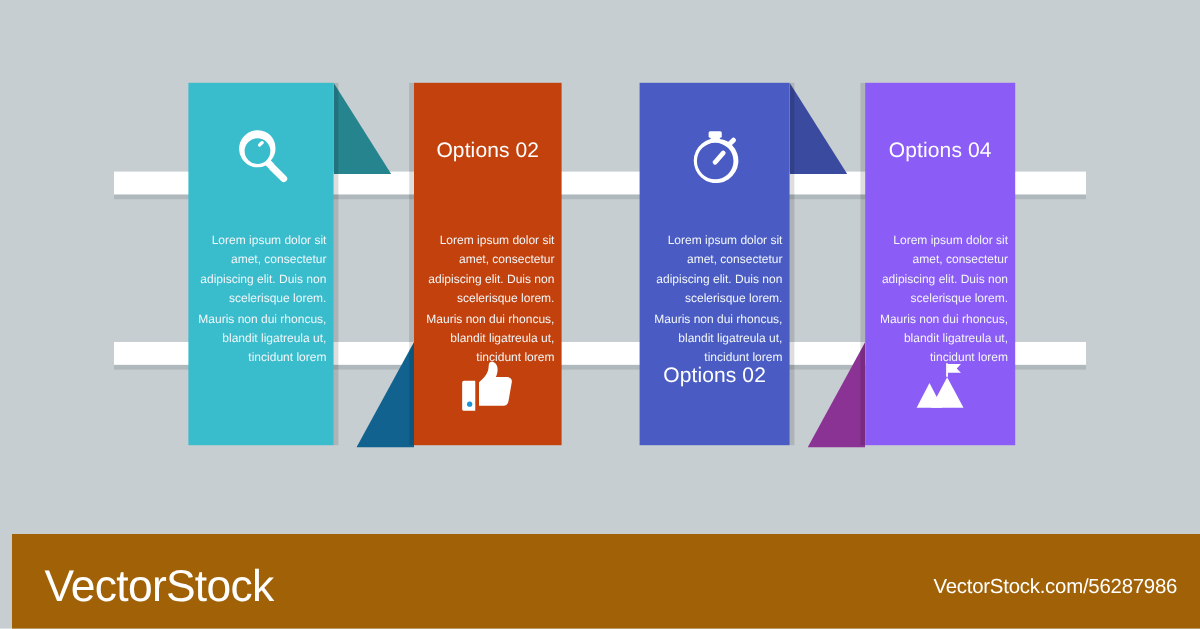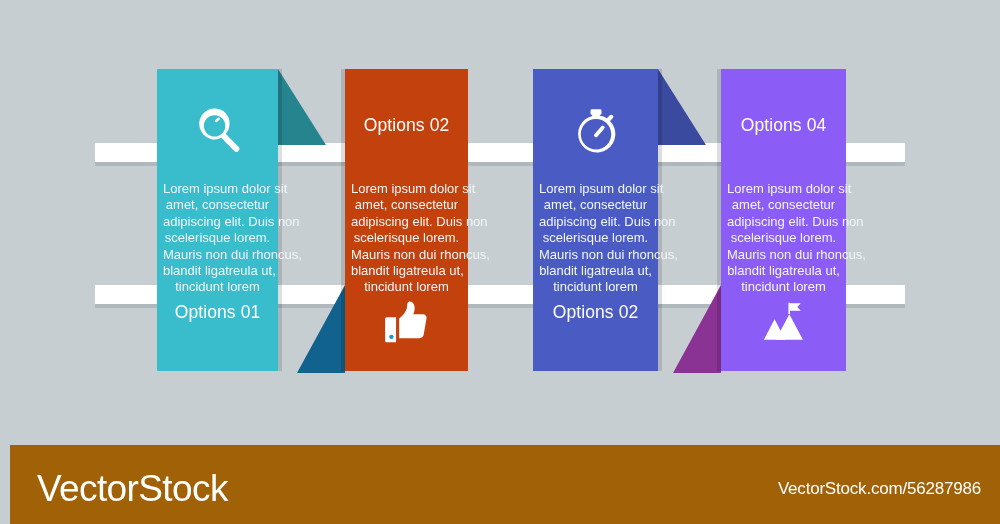--- a/index.html
+++ b/index.html
@@ -102,26 +102,27 @@
     top: 46px;
     font-size: 17.5px;
     letter-spacing: 0.1px;
     font-weight: 400;
   }
   .slot-title.lower {
     top: auto;
     bottom: 48px;
   }
   .slot-body {
-    top: 112px;
+    top: 124px;
     padding: 0 6px;
-    font-size: 13px;
+    font-size: 10px;
     line-height: 16.4px;
     color: #f2f6f8;
     box-sizing: border-box;
+    text-align: right;
   }
   .slot-body .ln { display: block; white-space: nowrap; }
 
   
   .footer {
     position: absolute;
     left: 0;
     top: 445px;
     width: 1000px;
     height: 87px;
@@ -187,21 +188,20 @@
     <div id="panels">
         <div class="panel" style="left:157px;width:121px;background:#39bdcd;">
           <div class="shadow-edge" style="right:-4px;"></div>
           <div class="panel-inner">
             <div class="slot slot-icon">
               <svg xmlns="http://www.w3.org/2000/svg" fill="#ffffff" width="52" height="52" viewBox="0 0 64 64">
                 <path d="M41.2 8.6a19 19 0 1 0-4.9 30.6L40 42.8l-.2.2 12.3 12.3a3.6 3.6 0 0 0 5.1-5.1L44.9 37.9l.2-.2-3.6-3.6A19 19 0 0 0 41.2 8.6zm-4.1 25.2a13.2 13.2 0 1 1 0-18.7 13.2 13.2 0 0 1 0 18.7z"></path>
                 <path d="M34 14.8a1.7 1.7 0 0 0-2.3-.4 12 12 0 0 0-3.2 3.1 1.7 1.7 0 0 0 2.8 1.9 8.6 8.6 0 0 1 2.3-2.2 1.7 1.7 0 0 0 .4-2.4z"></path>
               </svg>
             </div>
-            <div class="slot slot-title lower">Options 01</div>
             <div class="slot slot-body">
               <span class="ln">Lorem ipsum dolor sit</span>
               <span class="ln">amet, consectetur</span>
               <span class="ln">adipiscing elit. Duis non</span>
               <span class="ln">scelerisque lorem.</span>
               <span class="ln">Mauris non dui rhoncus,</span>
               <span class="ln">blandit ligatreula ut,</span>
               <span class="ln">tincidunt lorem</span>
             </div>
           </div>

